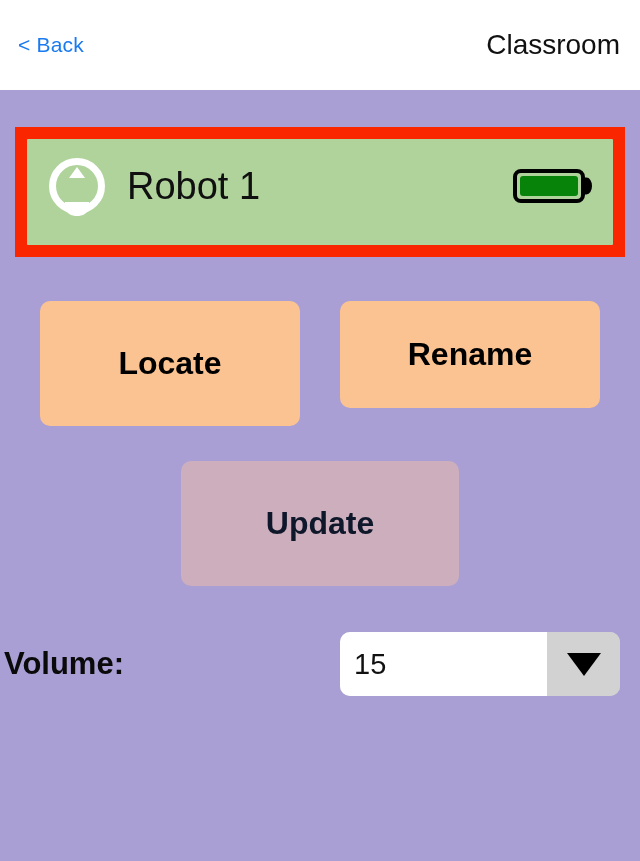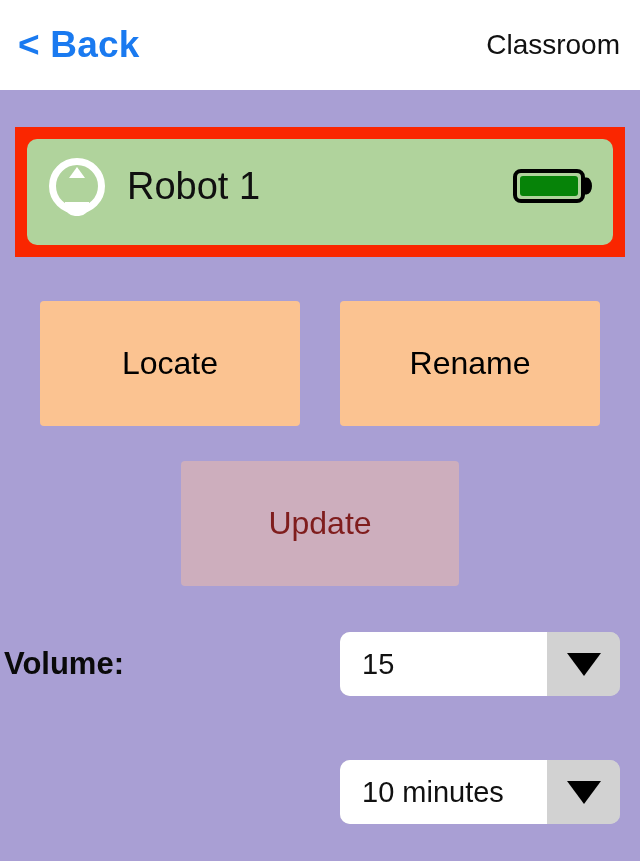--- a/index.html
+++ b/index.html
@@ -28,22 +28,22 @@
     position: relative;
     height: 90px;
     flex: 0 0 90px;
     background: #ffffff;
     display: flex;
     align-items: center;
     box-sizing: border-box;
     padding: 0 20px 0 18px;
   }
   .back-link {
-    font-size: 37px;
-    font-weight: bold;
+    font-size: 21px;
+    font-weight: normal;
     color: #1a7af0;
     letter-spacing: 0.2px;
     white-space: nowrap;
     cursor: pointer;
     user-select: none;
   }
   .nav-title {
     position: absolute;
     right: 20px;
     top: 50%;
@@ -70,21 +70,21 @@
     height: 130px;
     box-sizing: border-box;
     border: 12px solid #fa2600;
     background: #fa2600;
   }
   .robot-card {
     width: 100%;
     height: 100%;
     box-sizing: border-box;
     background: #b0d39c;
-    border-radius: 10px;
+    border-radius: 1px;
     display: flex;
     align-items: center;
     padding: 0 18px 12px 22px;
     cursor: pointer;
     justify-content: space-between;
   }
   .robot-icon {
     flex: 0 0 auto;
     width: 56px;
     height: 56px;
@@ -155,53 +155,53 @@
     height: 17px;
     background: #000000;
     border-radius: 0 50% 50% 0 / 0 50% 50% 0;
   }
 
   
   .btn {
     position: absolute;
     box-sizing: border-box;
     border: none;
-    border-radius: 4px;
+    border-radius: 10px;
     font-family: "Liberation Sans", sans-serif;
     font-size: 32px;
-    font-weight: normal;
+    font-weight: bold;
     display: flex;
     align-items: center;
     justify-content: center;
     cursor: pointer;
     padding: 8px;
   }
   .btn-locate {
     left: 40px;
     top: 211px;
     width: 260px;
     height: 125px;
     background: #fbc391;
     color: #000000;
   }
   .btn-rename {
     left: 340px;
     top: 211px;
     width: 260px;
-    height: 125px;
+    height: 107px;
     background: #fbc391;
     color: #000000;
   }
   .btn-update {
     left: 181px;
     top: 371px;
     width: 278px;
     height: 125px;
     background: #cdaebd;
-    color: #7f1d1d;
+    color: #0f172a;
     cursor: default;
     text-align: center;
   }
 
   
   .setting-row {
     position: absolute;
     left: 0;
     width: 640px;
     height: 70px;
@@ -229,21 +229,21 @@
     overflow: hidden;
     display: flex;
     align-items: stretch;
     cursor: pointer;
   }
   .select-value {
     flex: 1 1 auto;
     background: #ffffff;
     display: flex;
     align-items: center;
-    padding-left: 22px;
+    padding-left: 14px;
     font-size: 29px;
     color: #111111;
     white-space: nowrap;
     overflow: hidden;
   }
   .select-arrow {
     flex: 0 0 73px;
     background: #d2d2d2;
     display: flex;
     align-items: center;
@@ -294,22 +294,16 @@
       <div class="setting-label">Volume:</div>
       <div class="select-wrap">
         <div class="select-value">15</div>
         <div class="select-arrow">
           <span class="caret"></span>
         </div>
       </div>
     </div>
 
     <div class="setting-row row-sleep">
-      <div class="select-wrap">
-        <div class="select-value">10 minutes</div>
-        <div class="select-arrow">
-          <span class="caret"></span>
-        </div>
-      </div>
     </div>
 
   </div>
 </div>
 
 </body></html>

